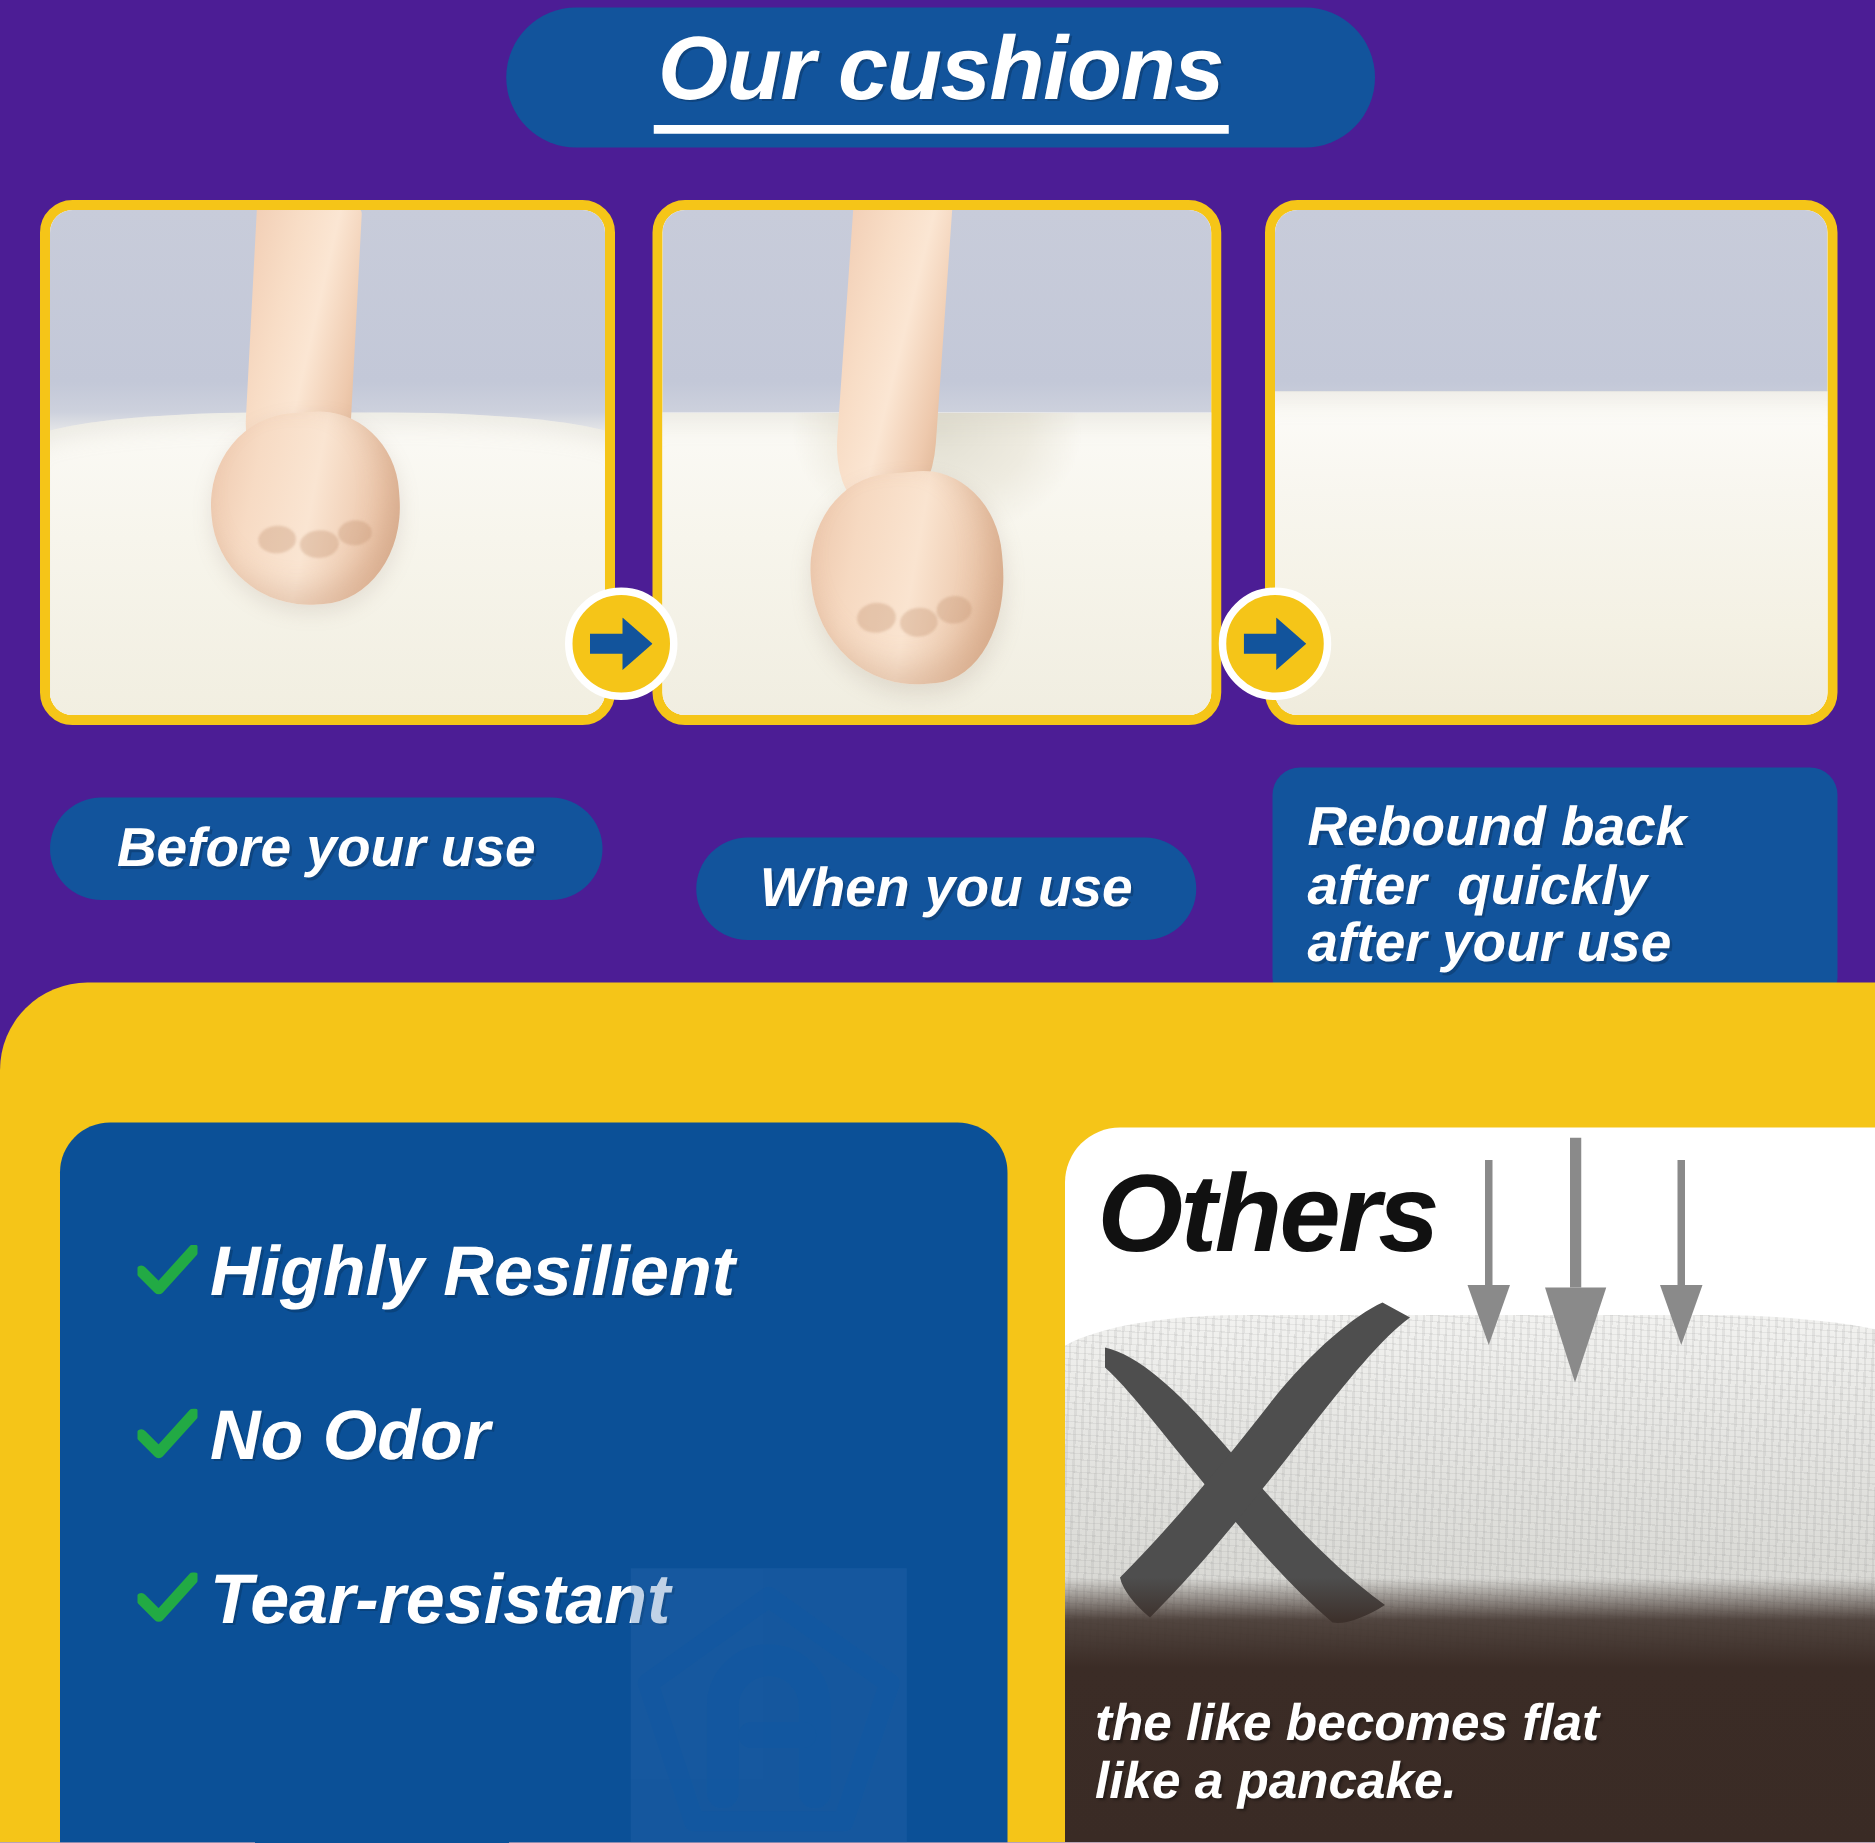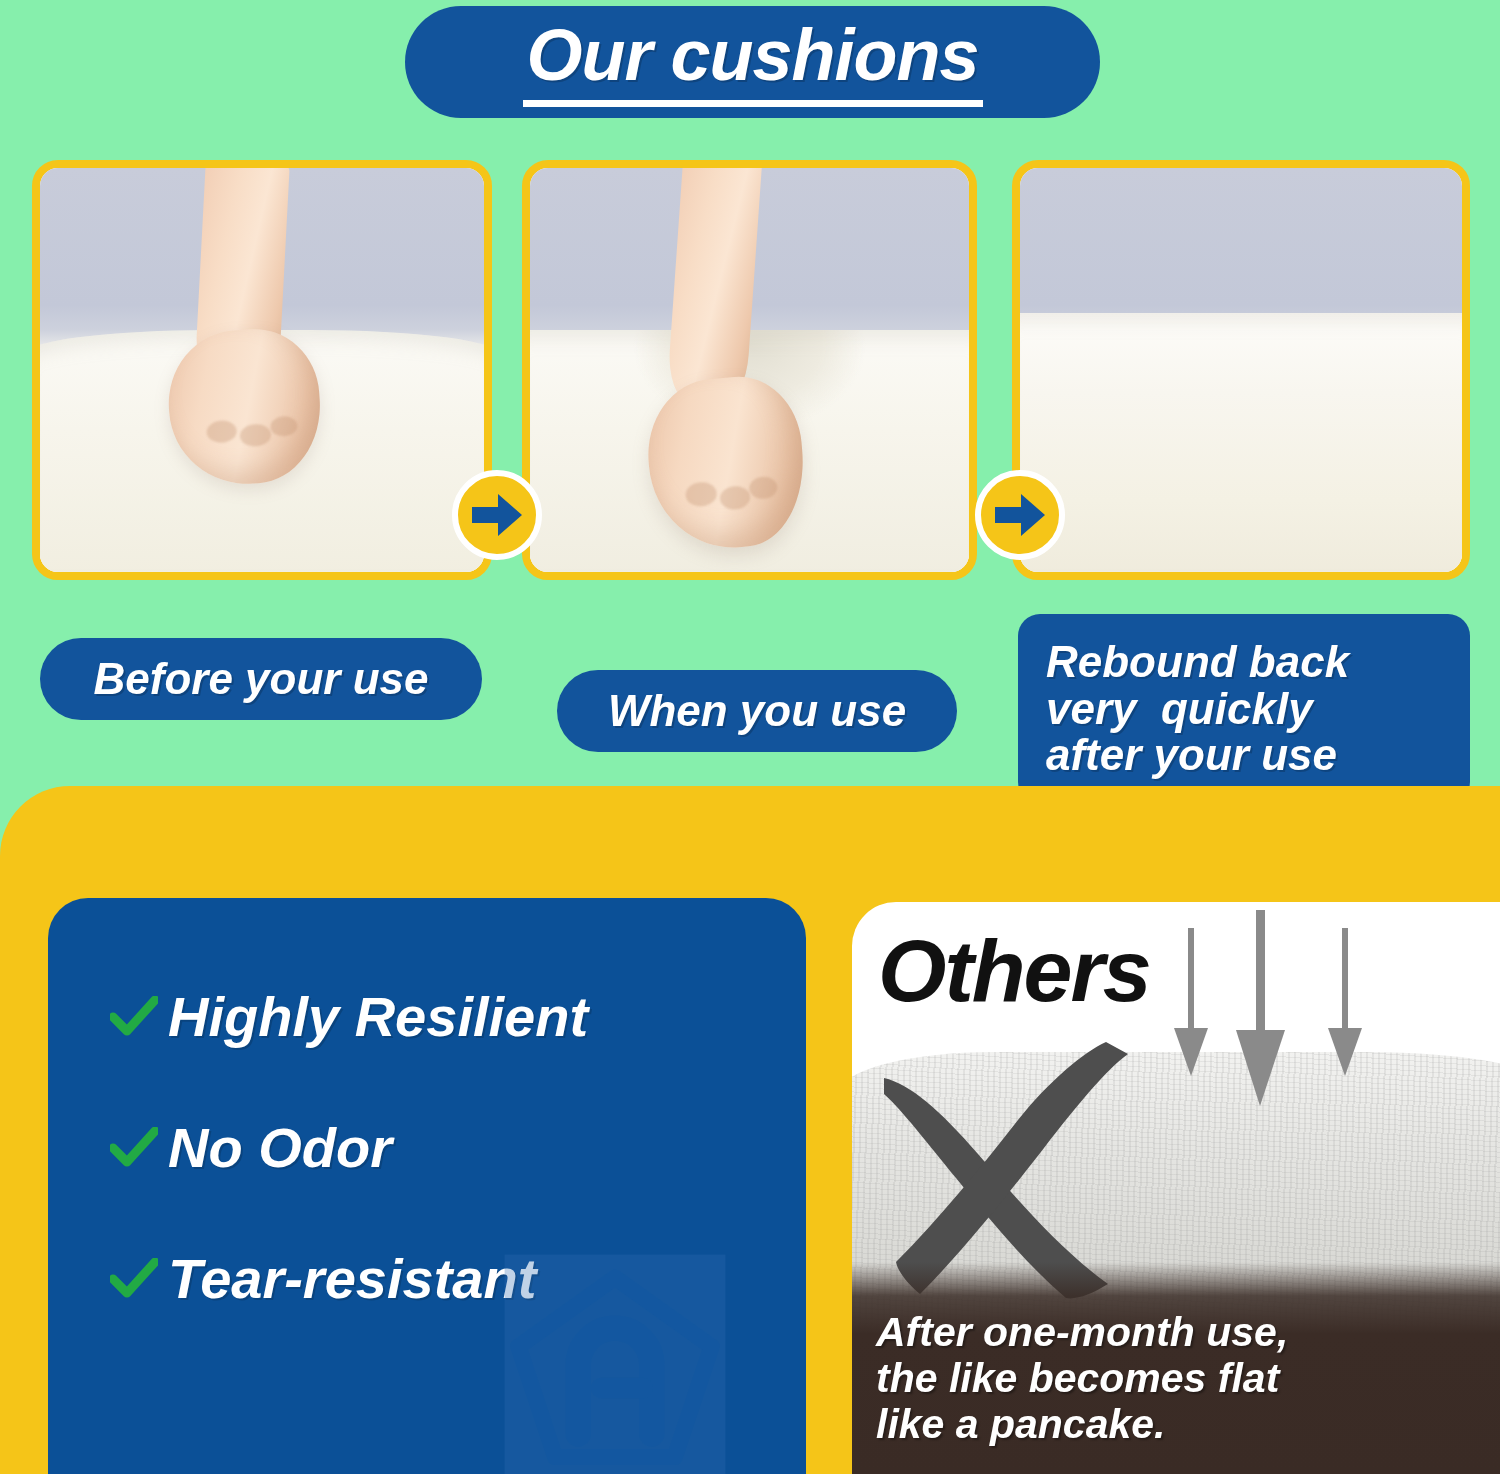--- a/index.html
+++ b/index.html
@@ -8,21 +8,21 @@
     background: #ffffff;
   }
   body {
     font-family: "Liberation Sans", sans-serif;
   }
 
   #page {
     position: relative;
     width: 1500px;
     height: 1474px;
-    background: #86efac;
+    background: #4c1d95;
     overflow: hidden;
   }
 
   
   .title-banner {
     position: absolute;
     left: 405px;
     top: 6px;
     width: 695px;
     height: 112px;
@@ -389,21 +389,21 @@
       <svg width="50" height="42" viewBox="0 0 50 42" aria-hidden="true">
         <path d="M0 13 H26 V0 L50 21 L26 42 V29 H0 Z" fill="#12549C"></path>
       </svg>
     </div>
   </div>
 
   <div class="caption c1">Before your use</div>
   <div class="caption c2">When you use</div>
   <div class="caption c3">
     <span>Rebound back</span>
-    <span>very  quickly</span>
+    <span>after  quickly</span>
     <span>after your use</span>
   </div>
 
   <div class="yellow-section"></div>
 
   <div class="feature-panel">
     <div class="feature-list">
 
       <div class="feature-item">
         <span class="check">
@@ -472,19 +472,18 @@
           <path d="M258 22 C236 38 208 72 174 116 C138 162 96 216 50 262
                    C38 252 28 240 26 230 C70 186 112 134 148 88
                    C180 48 214 20 236 10 Z"></path>
         </g>
       </svg>
     </div>
 
     <div class="dark-strip"></div>
 
     <div class="others-caption">
-      <span>After one-month use,</span>
       <span>the like becomes flat</span>
       <span>like a pancake.</span>
     </div>
   </div>
 
 </div>
 
 </body></html>

